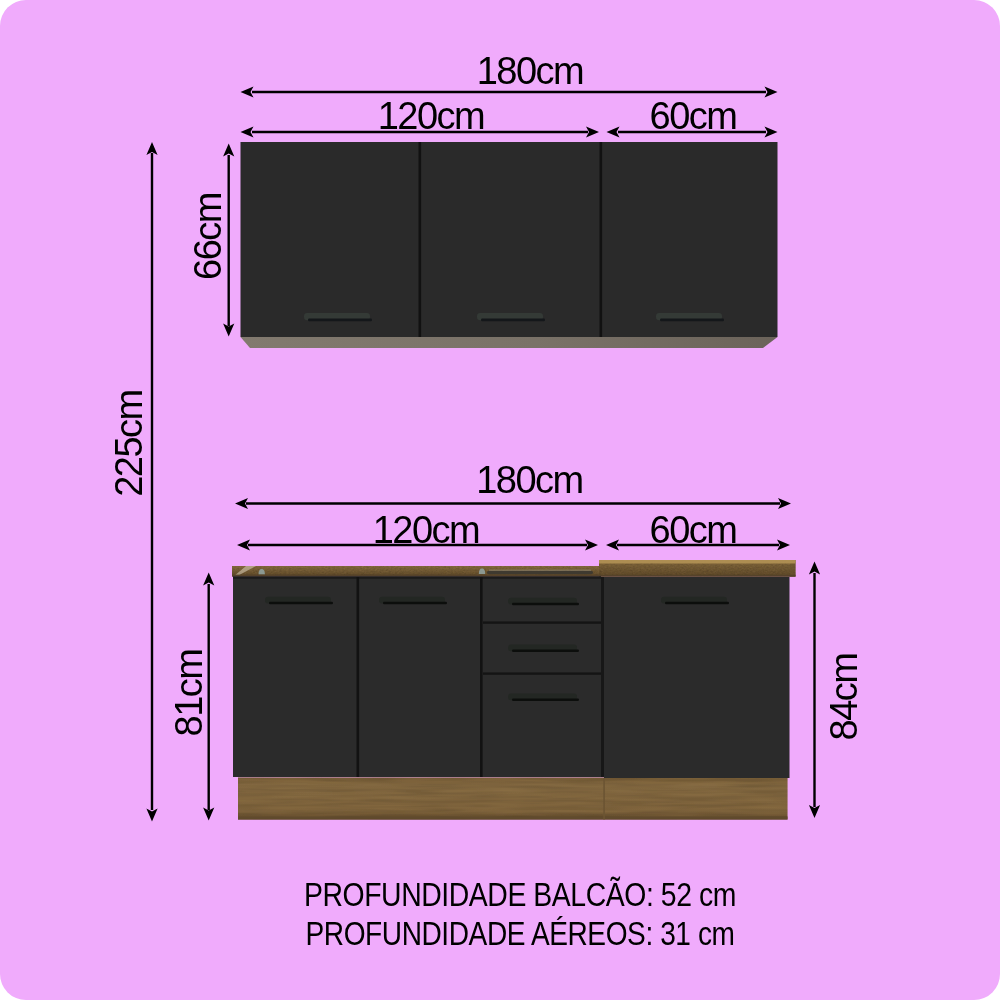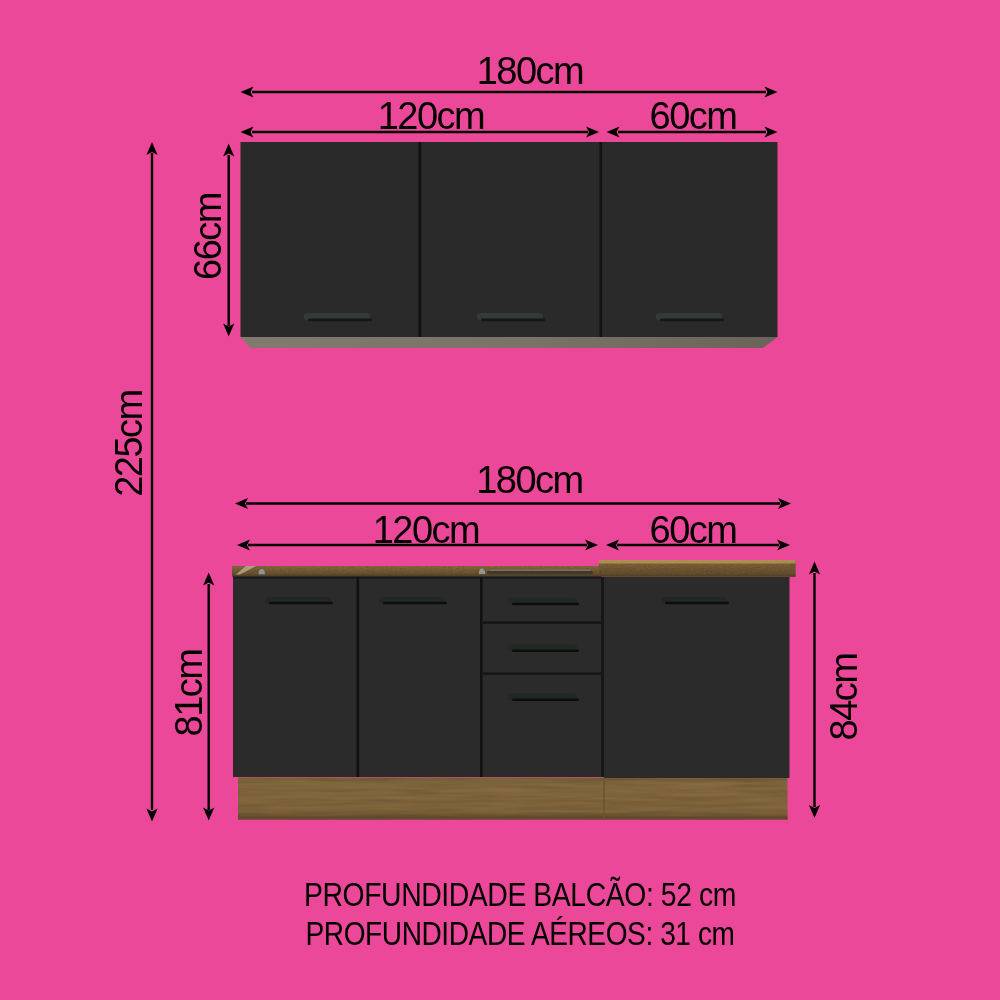--- a/index.html
+++ b/index.html
@@ -1,17 +1,17 @@
 <!DOCTYPE html>
 <html><head>
 <meta charset="utf-8">
 <style>
   html,body{margin:0;padding:0;background:#ffffff;}
-  #stage{position:relative;width:1000px;height:1000px;background:#ec4899;overflow:hidden;
-         font-family:"Liberation Sans", sans-serif;}
+  #stage{position:relative;width:1000px;height:1000px;background:#f0abfc;overflow:hidden;
+         font-family:"Liberation Sans", sans-serif;border-radius:26px;}
   svg{position:absolute;left:0;top:0;}
   text{font-family:"Liberation Sans", sans-serif;fill:#000;}
   .dim{font-size:38px;letter-spacing:-1.5px;}
   .foot{font-size:33px;letter-spacing:-0.5px;}
 </style>
 </head>
 <body>
 
 <div id="stage">
 <svg width="1000" height="1000" viewBox="0 0 1000 1000">

